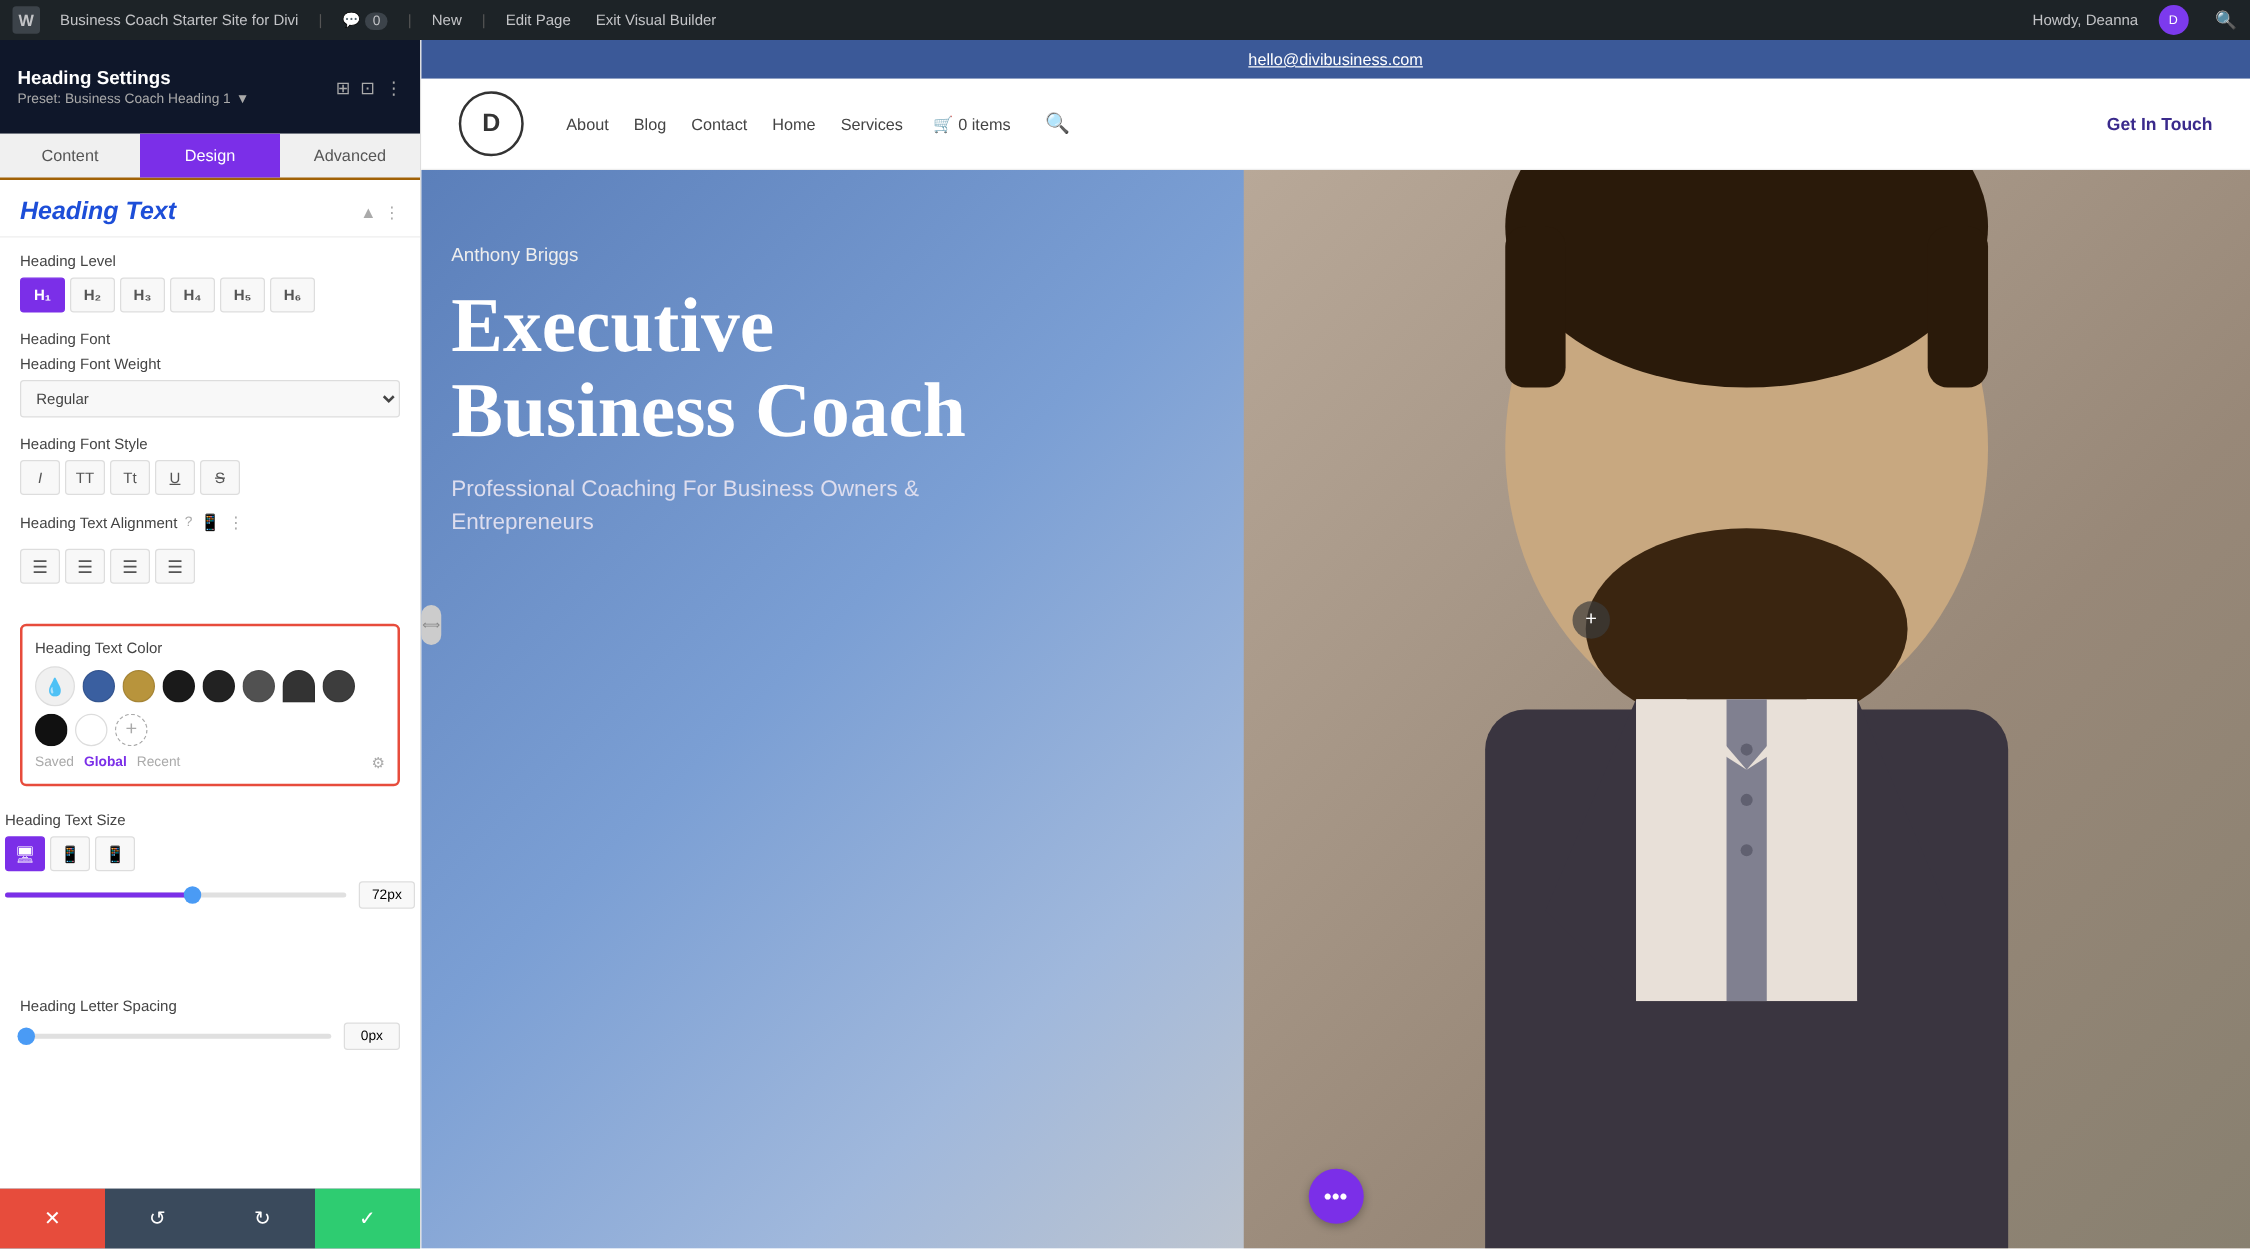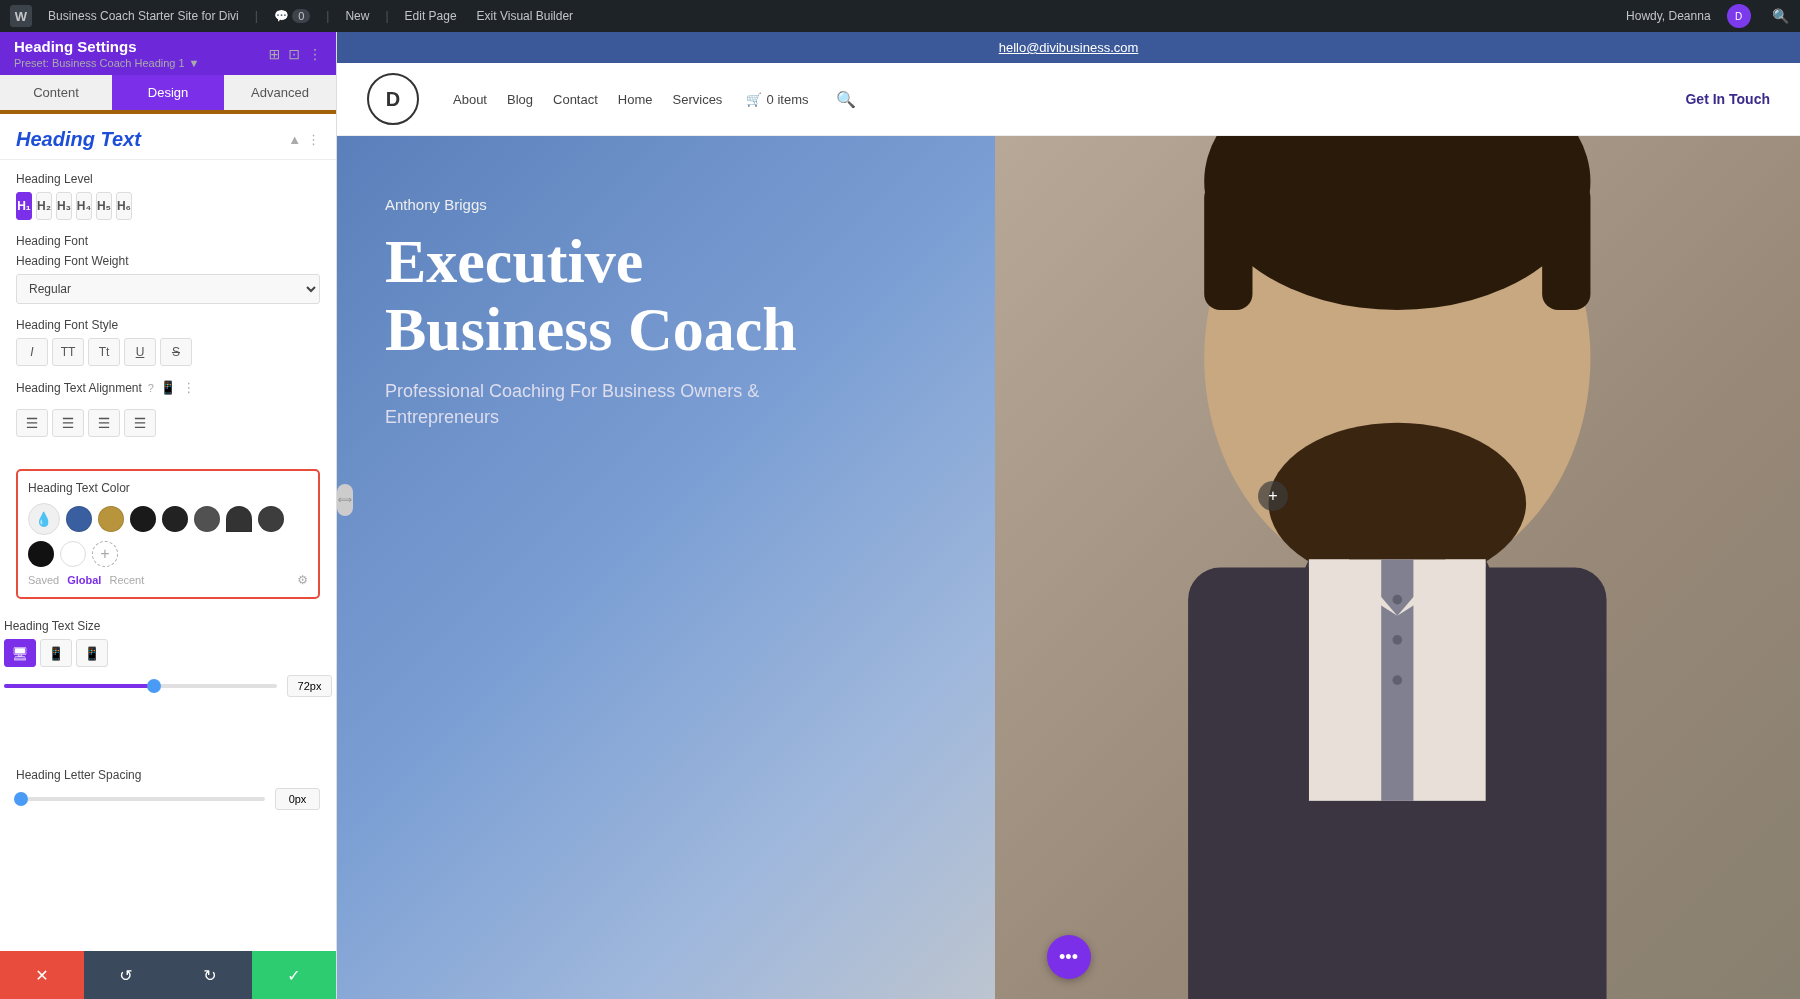--- a/index.html
+++ b/index.html
@@ -43,37 +43,37 @@
       width: 337px;
       background: #fff;
       display: flex;
       flex-direction: column;
       border-right: 1px solid #ddd;
       flex-shrink: 0;
       overflow: hidden;
     }
 
     .panel-header {
-      background: #6d28d9;
+      background: #0f172a;
       color: white;
-      padding: 6px 14px;
+      padding: 22px 14px;
       display: flex;
       align-items: center;
       justify-content: space-between;
     }
     .panel-header-title { font-size: 15px; font-weight: 600; }
     .panel-header-subtitle { font-size: 11px; color: #aaa; margin-top: 2px; display: flex; align-items: center; gap: 4px; }
     .panel-header-icons { display: flex; gap: 8px; }
     .panel-header-icon { color: #aaa; cursor: pointer; font-size: 14px; }
 
     
     .tabs-row {
       display: flex;
       background: #f0f0f0;
-      border-bottom: 4px solid #a16207;
+      border-bottom: 2px solid #a16207;
     }
     .tab {
       flex: 1;
       padding: 10px 0;
       text-align: center;
       font-size: 13px;
       cursor: pointer;
       color: #555;
       font-weight: 500;
     }
@@ -111,21 +111,21 @@
       color: #444;
       margin-bottom: 6px;
       display: block;
     }
     .heading-levels {
       display: flex;
       gap: 4px;
       margin-bottom: 14px;
     }
     .h-btn {
-      width: 16px; height: 28px;
+      width: 36px; height: 28px;
       border: 1px solid #ddd;
       background: #f8f8f8;
       border-radius: 3px;
       cursor: pointer;
       display: flex; align-items: center; justify-content: center;
       font-weight: bold; color: #555;
       font-size: 12px;
     }
     .h-btn.active { background: #7b2fe8; color: white; border-color: #7b2fe8; }
 
@@ -355,21 +355,21 @@
     .nav-cta { margin-left: auto; font-size: 14px; font-weight: 700; color: #3a2a8c; cursor: pointer; }
 
     
     .hero {
       flex: 1;
       background: linear-gradient(135deg, #5b7fba 0%, #7b9fd4 30%, #a0b8dc 50%, #c5c8cc 70%, #d8d0c8 85%, #c8b8a8 100%);
       position: relative;
       overflow: hidden;
       display: flex;
       align-items: flex-start;
-      padding: 60px 48px 40px;
+      padding: 60px 24px 40px;
     }
 
     .hero-content {
       max-width: 480px;
       z-index: 2;
       position: relative;
     }
     .hero-name {
       font-size: 15px;
       color: #eee;

